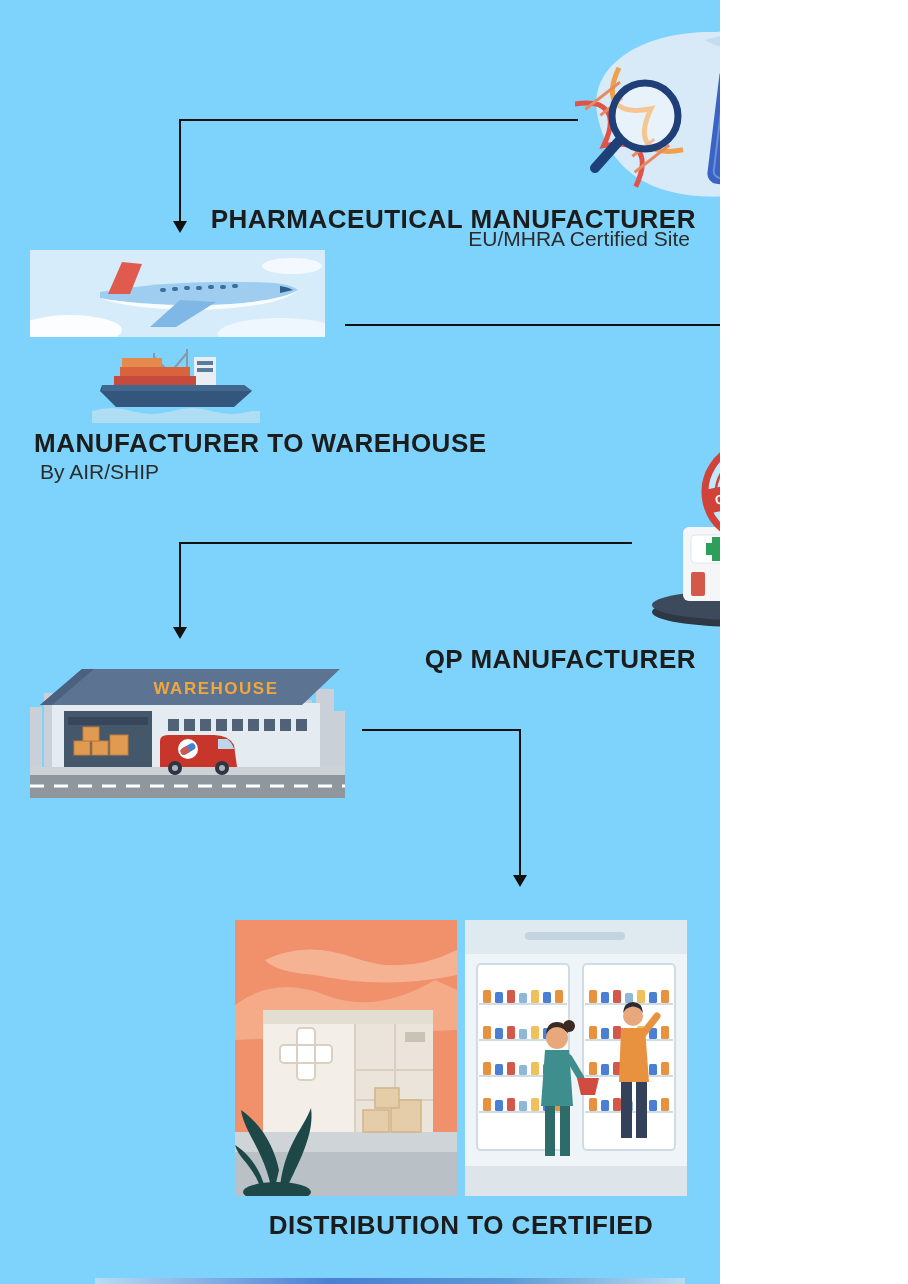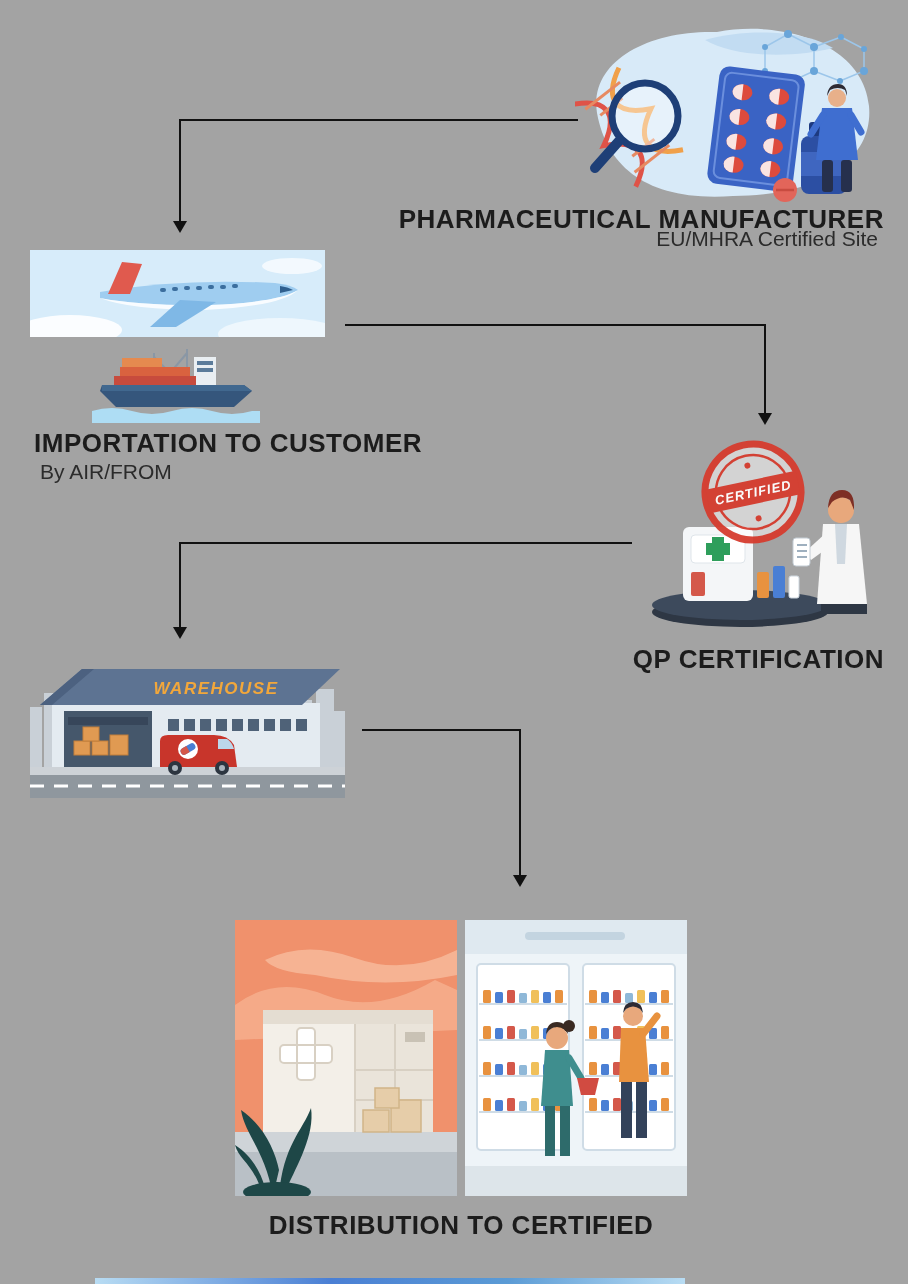--- a/index.html
+++ b/index.html
@@ -1,20 +1,20 @@
 <!DOCTYPE html>
 <html><head>
 <meta charset="utf-8">
 <style>
   * { margin:0; padding:0; box-sizing:border-box; }
   html,body { background:#ffffff; }
   body { font-family:"Liberation Sans", sans-serif; }
-  .canvas { position:relative; width:908px; height:1284px; background:#a3a3a3; overflow:hidden; }
+  .canvas { position:relative; width:720px; height:1284px; background:#7dd3fc; overflow:hidden; }
   .arrows { position:absolute; left:0; top:0; pointer-events:none; }
-  .illus { position:absolute;font-style:italic; }
+  .illus { position:absolute; }
   .illus svg { display:block; width:100%; height:100%; }
   .illus text, svg text { font-family:"Liberation Sans", sans-serif; }
   .title { position:absolute; font-weight:700; font-size:26px; letter-spacing:0.5px; color:#1c1c1c; white-space:nowrap; }
   .subtitle { position:absolute; font-size:21px; color:#2b2b2b; white-space:nowrap; }
 
   .manufacturer-illus { left:575px; top:18px;  width:302px; height:188px; }
   .manufacturer-title { right:24px; top:204px; }
   .manufacturer-subtitle { right:30px; top:227px; }
 
   .plane-illus { left:30px; top:250px; width:295px; height:87px; }
@@ -178,22 +178,22 @@
         <rect x="105" y="23" width="16" height="4" fill="#5b7b9a"></rect>
         <rect x="30" y="13" width="40" height="9" fill="#e58a4f"></rect>
         <rect x="28" y="22" width="70" height="9" fill="#d9623f"></rect>
         <rect x="22" y="31" width="82" height="9" fill="#c74b3d"></rect>
         <path d="M10,40 L152,40 L160,46 L142,62 L24,62 L8,46 Z" fill="#35567c"></path>
         <path d="M10,40 L152,40 L160,46 L10,46 Z" fill="#41688f"></path>
         <path d="M0,66 Q20,60 40,66 T80,66 T120,66 T160,66 L168,66 L168,78 L0,78 Z" fill="#aeddf4"></path>
       </g>
     </svg>
   </div>
-  <div class="title importation-title">IMPORTATION TO CUSTOMER</div>
-  <div class="subtitle importation-subtitle">By AIR/FROM</div>
+  <div class="title importation-title">MANUFACTURER TO WAREHOUSE</div>
+  <div class="subtitle importation-subtitle">By AIR/SHIP</div>
 
   <div class="illus qp-illus">
     <svg viewBox="0 0 240 203">
       <g>
         <ellipse cx="95" cy="180" rx="88" ry="15" fill="#2e3744"></ellipse>
         <ellipse cx="95" cy="173" rx="88" ry="15" fill="#3d4a5c"></ellipse>
       </g>
       <g>
         <rect x="38" y="95" width="70" height="74" rx="6" fill="#f4f6f8"></rect>
         <rect x="46" y="103" width="54" height="28" rx="4" fill="#ffffff" stroke="#dfe5ea"></rect>
@@ -226,21 +226,21 @@
         <circle cx="108" cy="60" r="37" fill="none" stroke="#d63c2f" stroke-width="2.5"></circle>
         <rect x="62" y="48" width="92" height="24" fill="#d63c2f"></rect>
         <text x="108" y="65" text-anchor="middle" font-size="13" font-weight="bold" letter-spacing="1" textLength="78" lengthAdjust="spacingAndGlyphs" fill="#ffffff">CERTIFIED</text>
         <g fill="#d63c2f">
           <circle cx="108" cy="33" r="3"></circle>
           <circle cx="108" cy="87" r="3"></circle>
         </g>
       </g>
     </svg>
   </div>
-  <div class="title qp-title">QP CERTIFICATION</div>
+  <div class="title qp-title">QP MANUFACTURER</div>
 
   <div class="illus warehouse-illus">
     <svg viewBox="0 0 315 153">
       <g fill="#c9d0d7">
         <rect x="14" y="48" width="20" height="76"></rect>
         <rect x="40" y="34" width="24" height="90"></rect>
         <rect x="230" y="40" width="22" height="85"></rect>
         <rect x="256" y="55" width="26" height="70"></rect>
         <rect x="286" y="44" width="18" height="80"></rect>
         <rect x="0" y="62" width="12" height="62"></rect>

